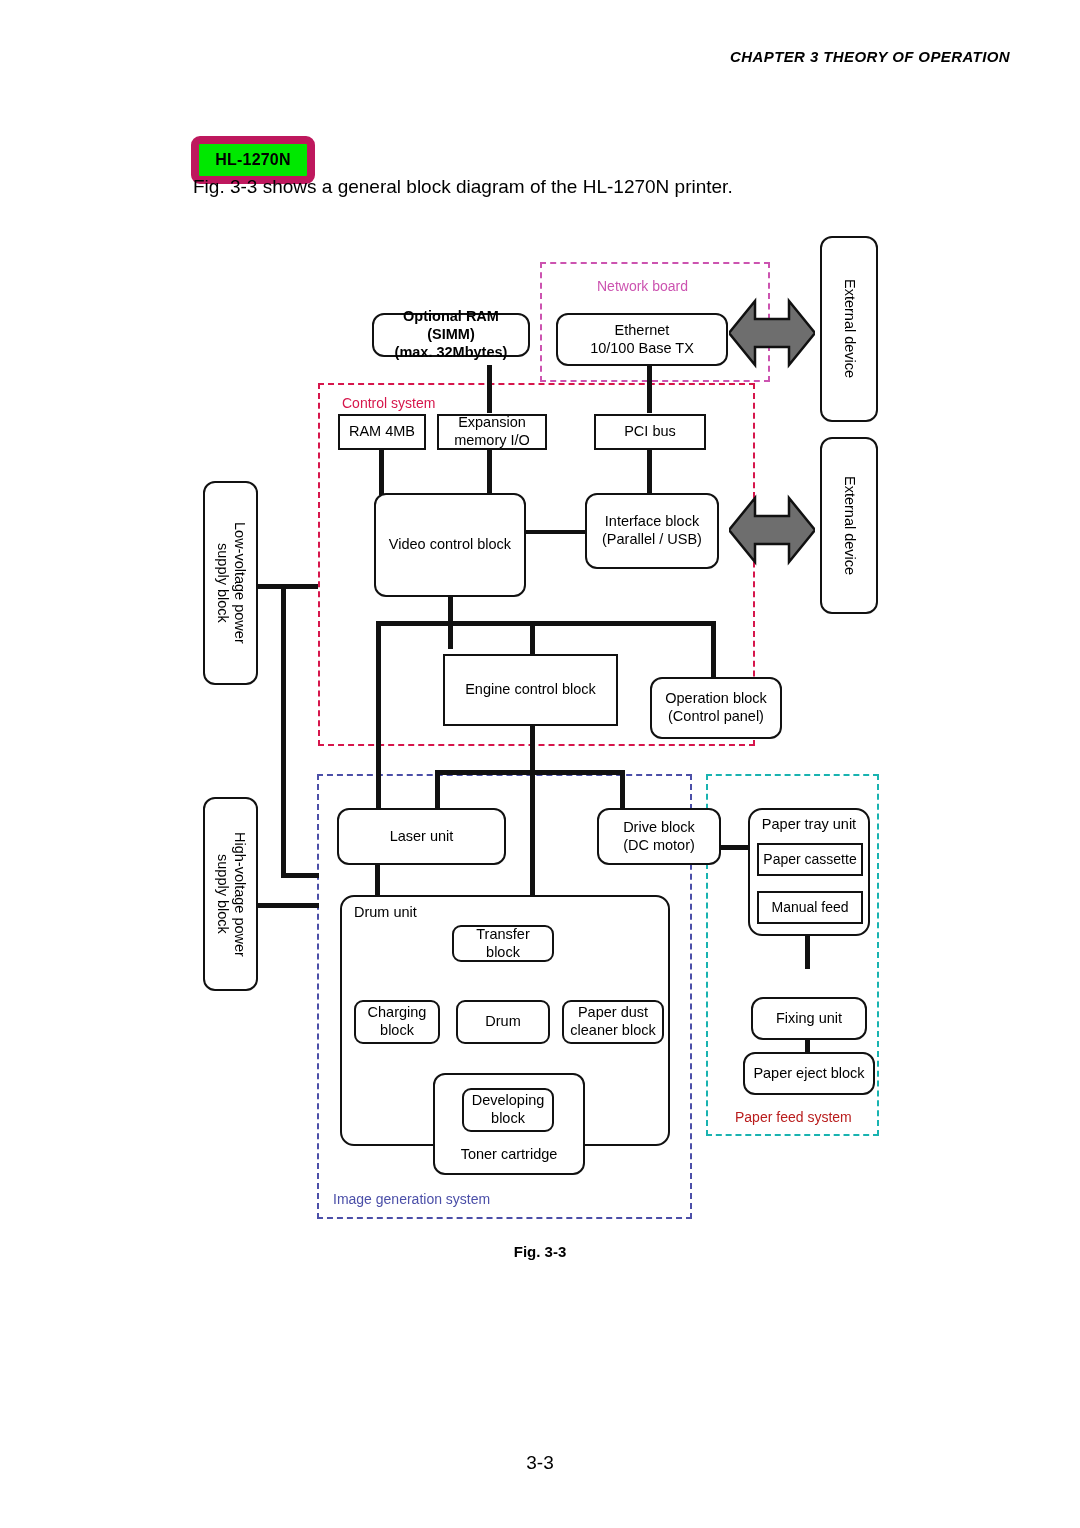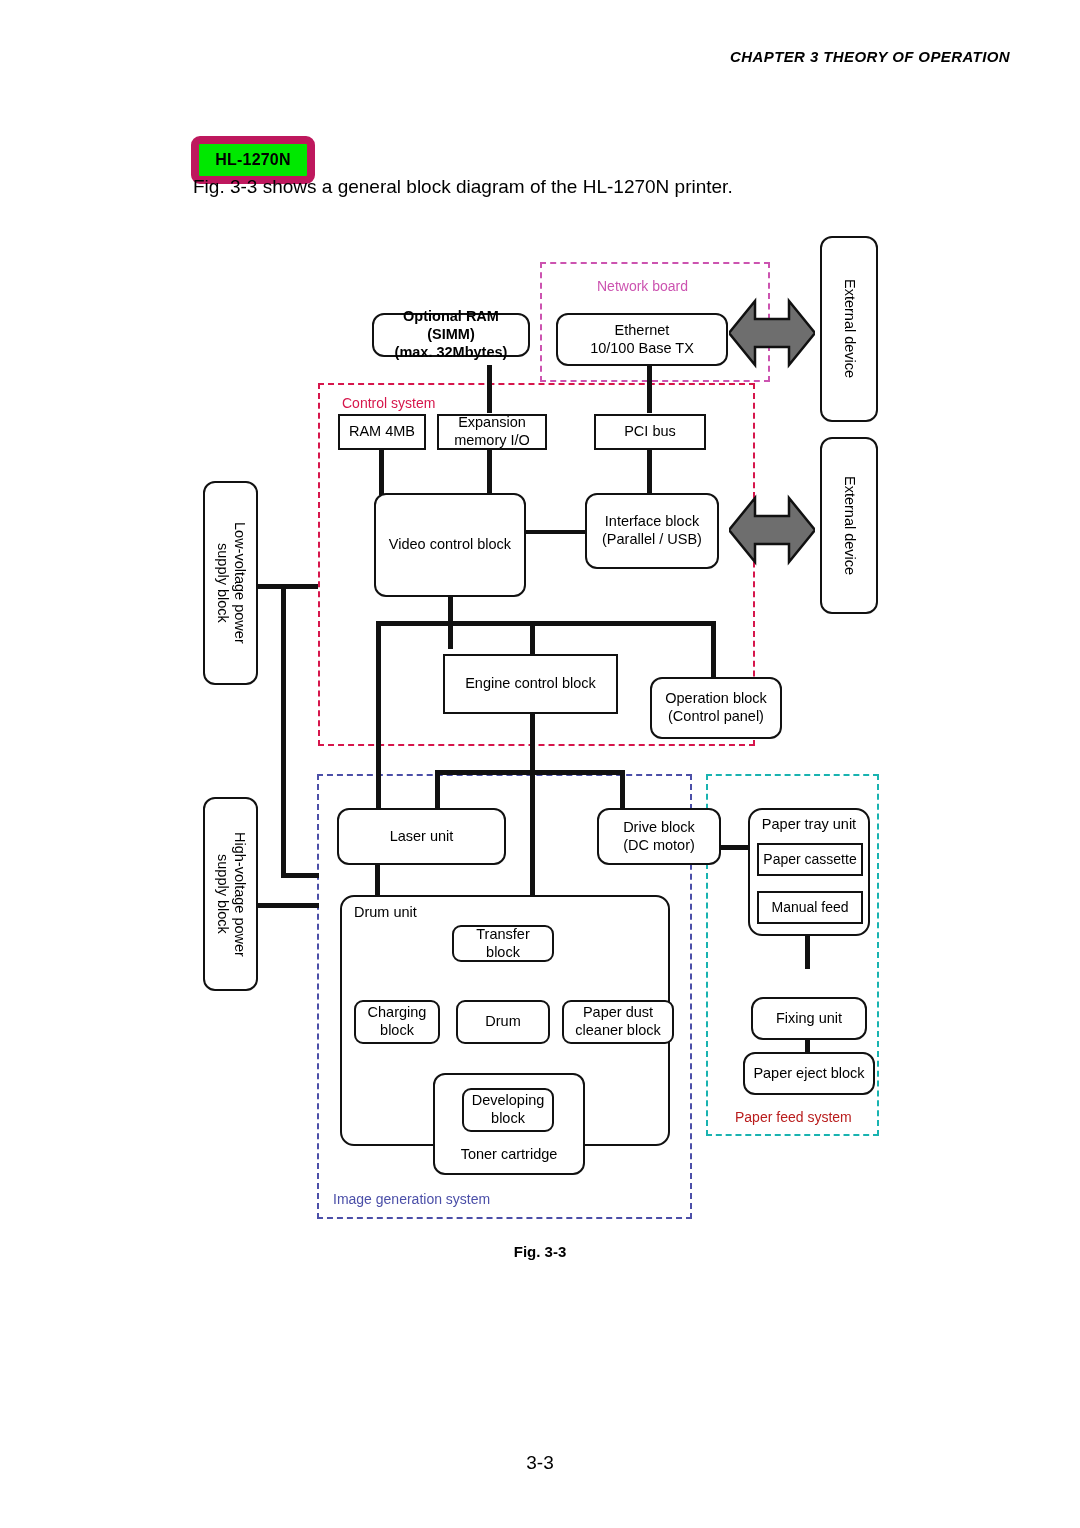--- a/index.html
+++ b/index.html
@@ -279,21 +279,21 @@
     <div class="bx round vert" style="left:203px; top:481px; width:55px; height:204px;">
       <span class="lbl">Low-voltage power
 supply block</span>
     </div>
 
     <div class="bx round vert" style="left:203px; top:797px; width:55px; height:194px;">
       <span class="lbl">High-voltage power
 supply block</span>
     </div>
 
-    <div class="bx sq" style="left:443px; top:654px; width:175px; height:60px;">
+    <div class="bx sq" style="left:443px; top:654px; width:175px; height:72px;">
       <span class="lbl">Engine control block</span>
     </div>
 
     <div class="bx round" style="left:650px; top:677px; width:132px; height:62px;">
       <span class="lbl">Operation block
 (Control  panel)</span>
     </div>
 
     <div class="bx round" style="left:337px; top:808px; width:169px; height:57px;">
       <span class="lbl">Laser unit</span>
@@ -314,21 +314,21 @@
 
     <div class="bx round-sm" style="left:354px; top:1000px; width:86px; height:44px; z-index:6;">
       <span class="lbl">Charging
 block</span>
     </div>
 
     <div class="bx round-sm" style="left:456px; top:1000px; width:94px; height:44px; z-index:6;">
       <span class="lbl">Drum</span>
     </div>
 
-    <div class="bx round-sm" style="left:562px; top:1000px; width:112px; height:44px; z-index:6;">
+    <div class="bx round-sm" style="left:562px; top:1000px; width:102px; height:44px; z-index:6;">
       <span class="lbl">Paper dust
 cleaner block</span>
     </div>
 
     <div class="bx round" style="left:433px; top:1073px; width:152px; height:102px; z-index:7; display:block;">
       <span class="lbl" style="position:absolute; left:0; right:0; bottom:9px; text-align:center;">Toner cartridge</span>
     </div>
 
     <div class="bx round-sm" style="left:462px; top:1088px; width:92px; height:44px; z-index:8;">
       <span class="lbl">Developing

